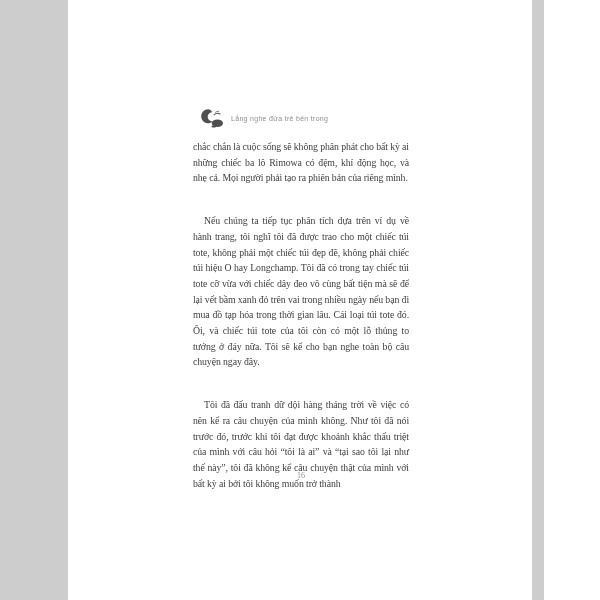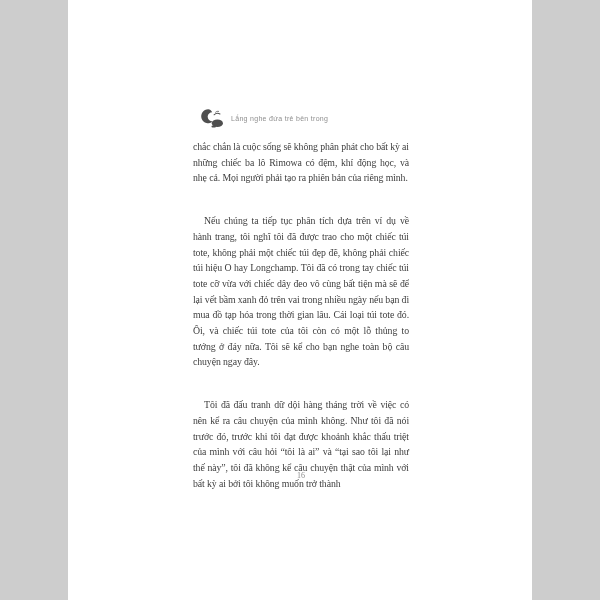--- a/index.html
+++ b/index.html
@@ -4,21 +4,21 @@
 <style>
   html, body {
     margin: 0;
     padding: 0;
     width: 600px;
     height: 600px;
     font-family: "Liberation Serif", "DejaVu Serif", serif;
   }
   .stage {
     position: relative;
-    width: 600px;
+    width: 544px;
     height: 600px;
     background: #cdcdcd;
     overflow: hidden;
   }
   .book-page {
     position: absolute;
     left: 68px;
     top: 0;
     width: 464px;
     height: 600px;

